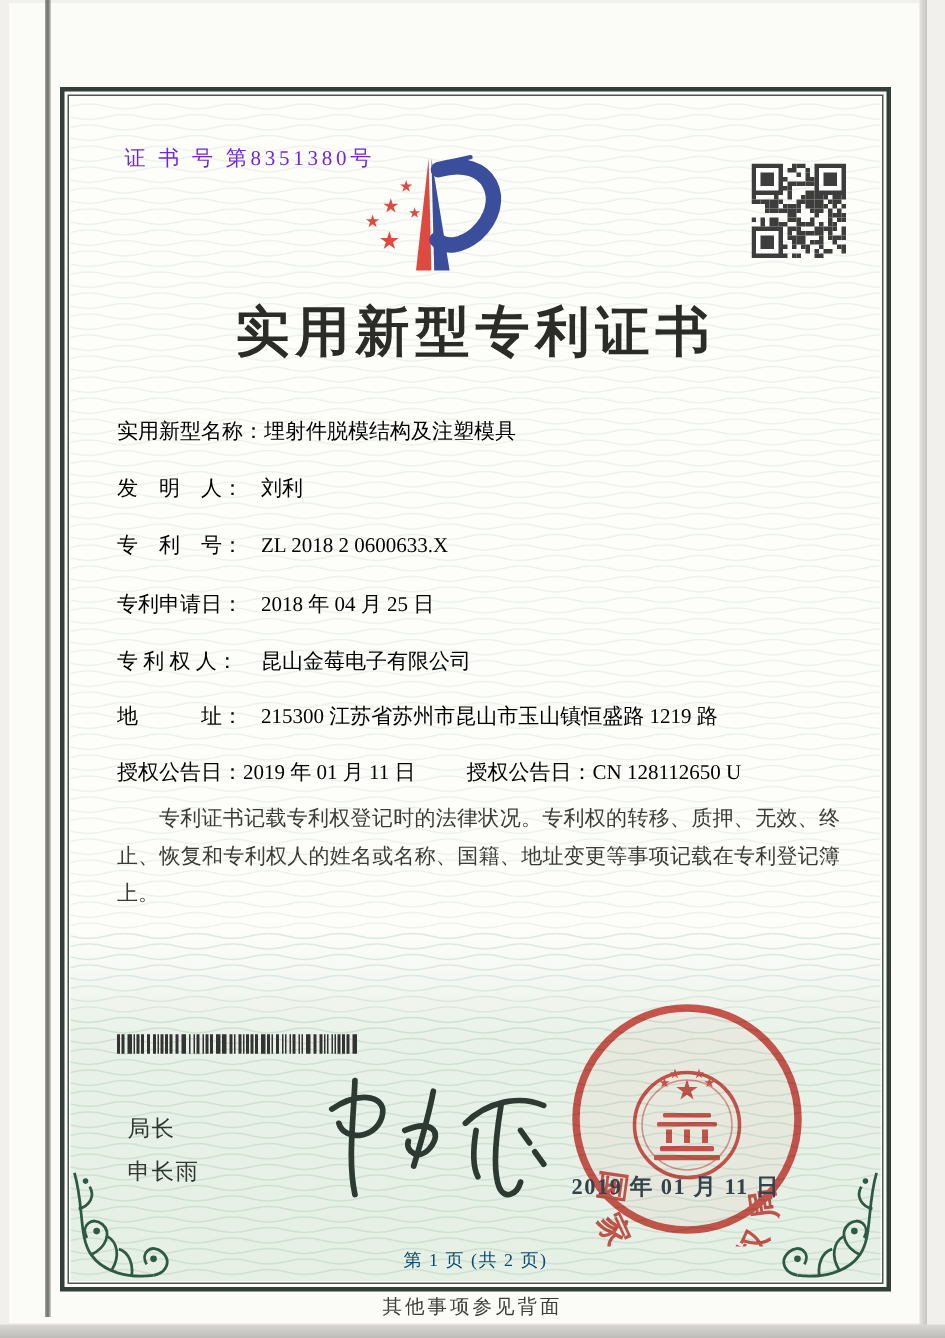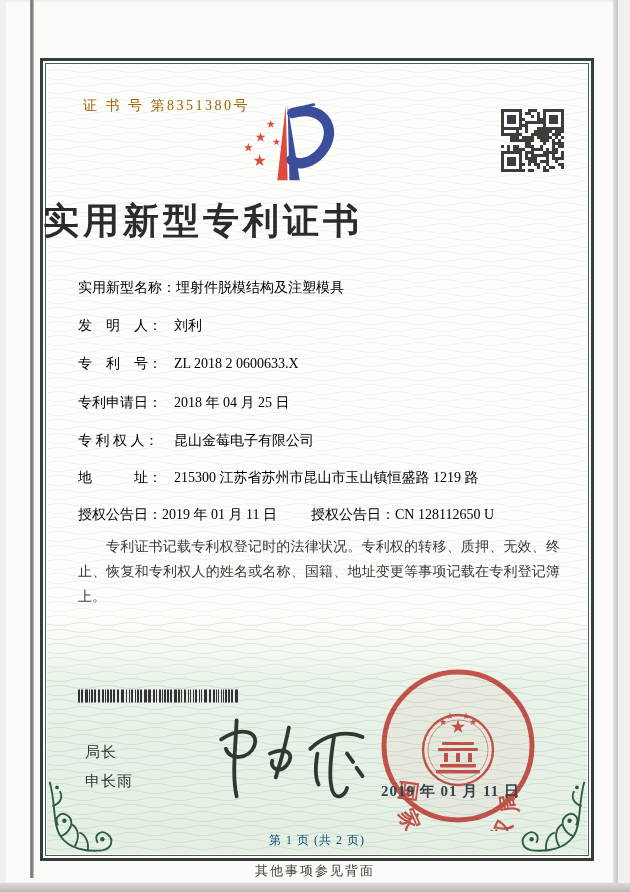--- a/index.html
+++ b/index.html
@@ -11,24 +11,24 @@
   .scan-edge-right{position:absolute;right:12px;top:0;width:5px;height:100%;
     background:linear-gradient(to right,#e4e3df,#c6c5c1);}
   .scan-edge-bottom{position:absolute;left:0;bottom:0;width:100%;height:9px;
     background:linear-gradient(to bottom,#d9d8d4,#bdbcb8);}
   .frame{position:absolute;left:40px;top:58px;width:548px;height:797px;
     border:3px solid #333f38;background:#fdfdfa;}
   .frame-inner{position:absolute;left:2px;top:2px;right:2px;bottom:2px;
     border:1px solid #4c5950;pointer-events:none;z-index:1;}
   #waves{position:absolute;left:4px;top:4px;z-index:0;}
   .cert-no{position:absolute;left:40px;top:36px;font-size:14px;letter-spacing:2.5px;
-    color:#a16207;z-index:2;}
+    color:#6d28d9;z-index:2;}
   .logo{position:absolute;left:188px;top:40px;width:130px;height:84px;z-index:2;}
   .qr{position:absolute;left:458px;top:48px;width:63px;height:63px;z-index:2;}
-  .title{position:absolute;left:0;top:136px;width:100%;text-align:left;font-size:36px;
+  .title{position:absolute;left:0;top:136px;width:100%;text-align:center;font-size:36px;
     font-weight:700;letter-spacing:4px;color:#2b2b28;z-index:2;}
   .row{position:absolute;left:35px;width:500px;height:20px;font-size:14px;color:#000000;
     white-space:nowrap;z-index:2;}
   .row .lab{display:inline-block;min-width:96px;}
   .grant-right{position:absolute;left:233px;top:0;}
   .body-text{position:absolute;left:35px;top:473px;width:482px;font-size:14px;
     line-height:25px;color:#3a3a36;text-align:justify;z-index:2;}
   .body-text p{margin:0;text-indent:2em;}
   .barcode{position:absolute;left:35px;top:628px;width:162px;height:14px;z-index:2;}
   .director{position:absolute;left:42px;top:682px;font-size:15px;color:#2f352f;

